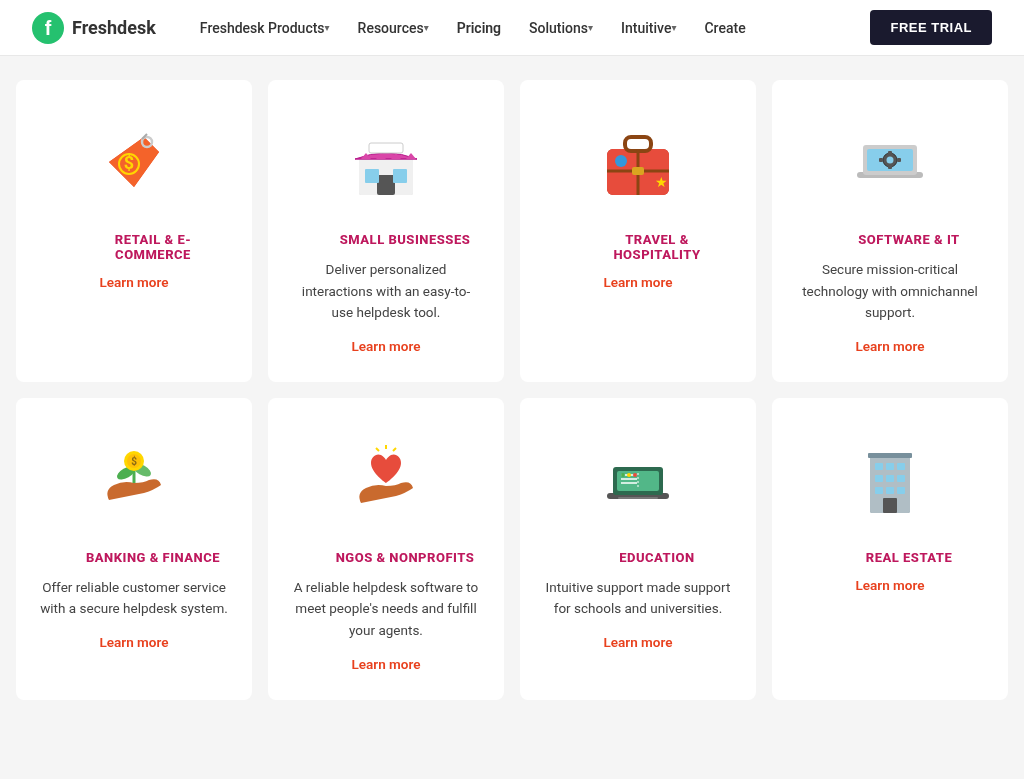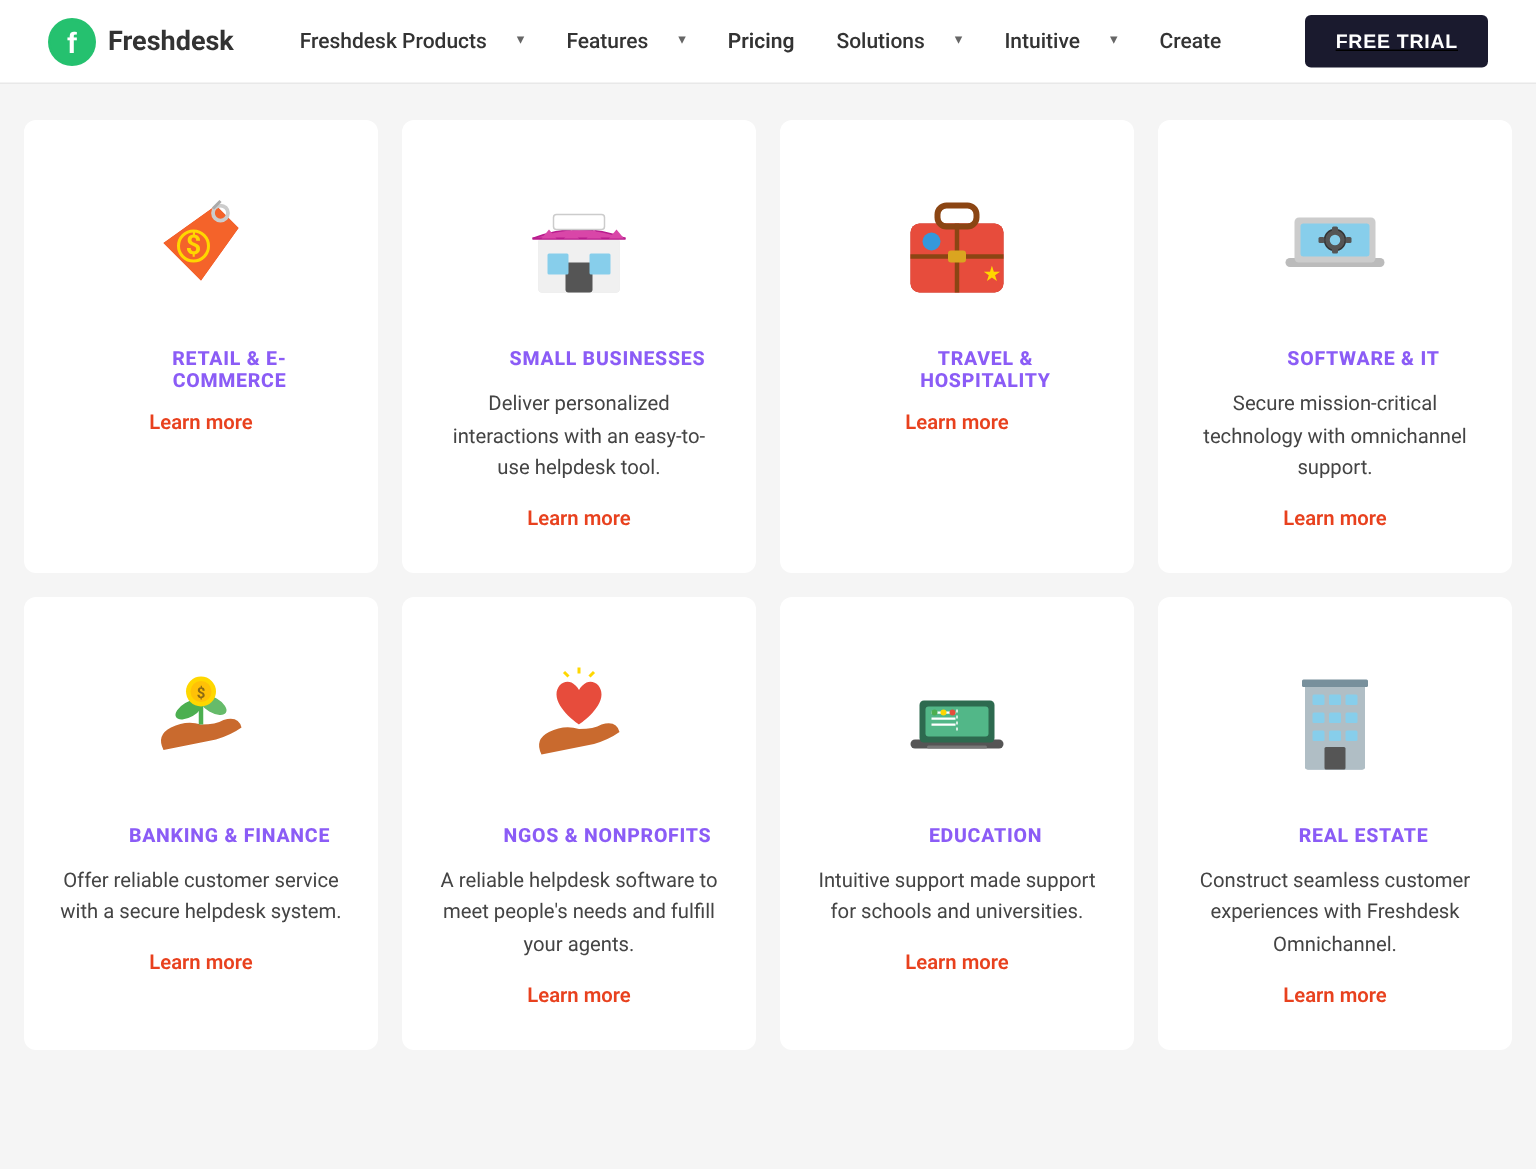--- a/index.html
+++ b/index.html
@@ -48,32 +48,31 @@
       flex: 1;
     }
     .nav-link {
       padding: 8px 12px;
       color: #333;
       font-size: 14px;
       font-weight: 500;
       cursor: pointer;
       border-radius: 4px;
       display: flex;
-      align-items: flex-start;
-      gap: 20px;
+      align-items: center;
+      gap: 0;
       text-decoration: none;
       white-space: nowrap;
     }
     .nav-link .chevron { font-size: 10px; color: #666; }
     .nav-link.active { font-weight: 600; }
     .nav-actions {
       display: flex;
       align-items: center;
       gap: 16px;
-      text-decoration: underline;
     }
     .nav-trial {
       background: #1a1a2e;
       color: #fff;
       padding: 10px 20px;
       border-radius: 4px;
       font-size: 13px;
       font-weight: 700;
       cursor: pointer;
       letter-spacing: 0.5px;
@@ -110,21 +109,21 @@
       height: 100px;
       display: flex;
       align-items: center;
       justify-content: center;
       margin-bottom: 20px;
     }
 
     .card-title {
       font-size: 13px;
       font-weight: 800;
-      color: #8b5cf6;
+      color: #be185d;
       letter-spacing: 0.5px;
       margin-bottom: 12px;
       text-transform: uppercase;
       margin-left: 38px;
     }
 
     .card-desc {
       font-size: 13.5px;
       color: #444;
       line-height: 1.6;
@@ -156,21 +155,21 @@
     </div>
     <span class="nav-logo-text">Freshdesk</span>
   </a>
 
   <div class="nav-links">
     <a class="nav-link">
       <span>Freshdesk Products</span>
       <span class="chevron">▾</span>
     </a>
     <a class="nav-link">
-      <span>Features</span>
+      <span>Resources</span>
       <span class="chevron">▾</span>
     </a>
     <a class="nav-link active">
       <span>Pricing</span>
     </a>
     <a class="nav-link">
       <span>Solutions</span>
       <span class="chevron">▾</span>
     </a>
     <a class="nav-link">
@@ -376,18 +375,17 @@
           <rect x="52" y="40" width="8" height="7" rx="1" fill="#87ceeb"></rect>
 
           <rect x="30" y="52" width="8" height="7" rx="1" fill="#87ceeb"></rect>
           <rect x="41" y="52" width="8" height="7" rx="1" fill="#87ceeb"></rect>
           <rect x="52" y="52" width="8" height="7" rx="1" fill="#87ceeb"></rect>
 
           <rect x="38" y="63" width="14" height="15" rx="1" fill="#555"></rect>
         </svg>
       </div>
       <div class="card-title">REAL ESTATE</div>
-      <div class="card-desc">Construct seamless customer experiences with Freshdesk Omnichannel.</div>
       <a class="card-link" href="#">Learn more</a>
     </div>
   </div>
 
 </div>
 
 </body></html>

